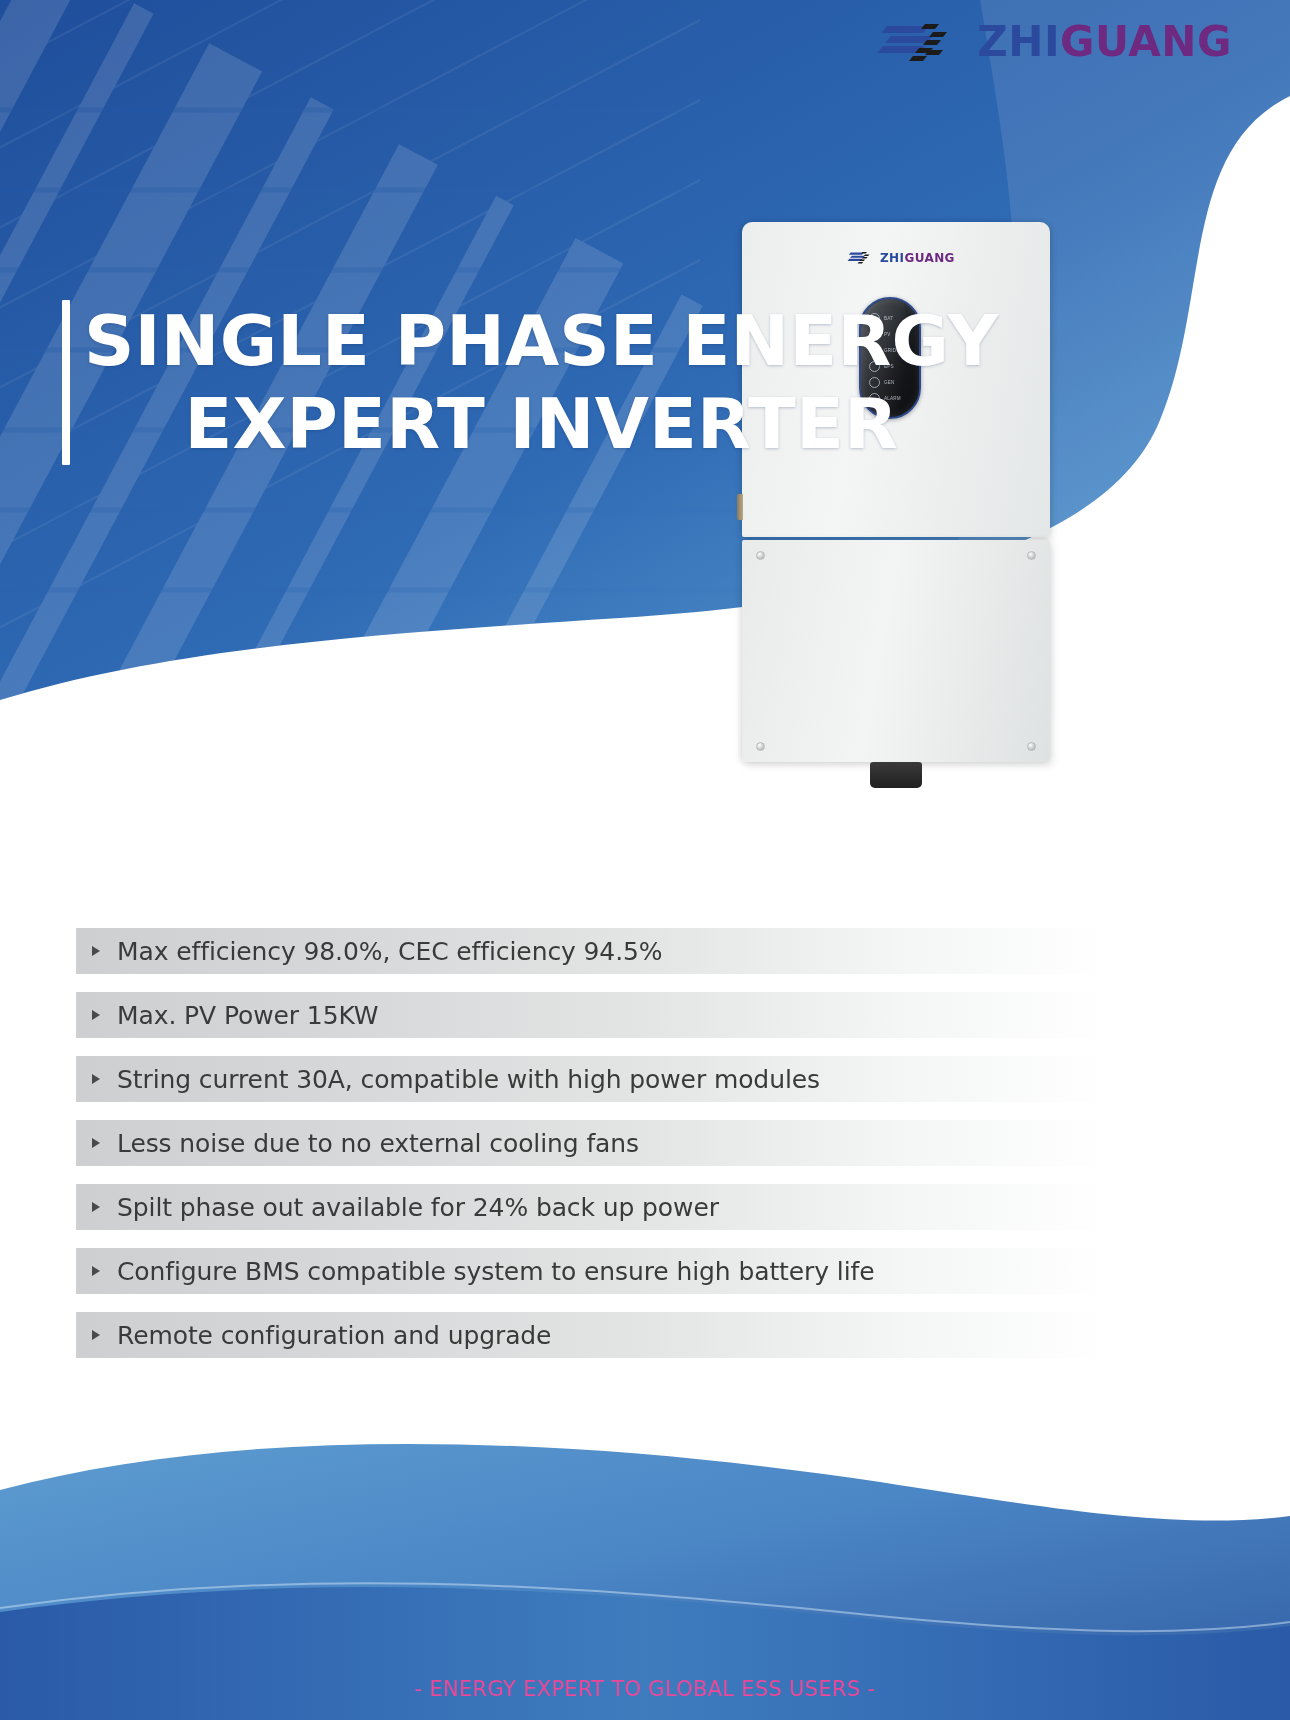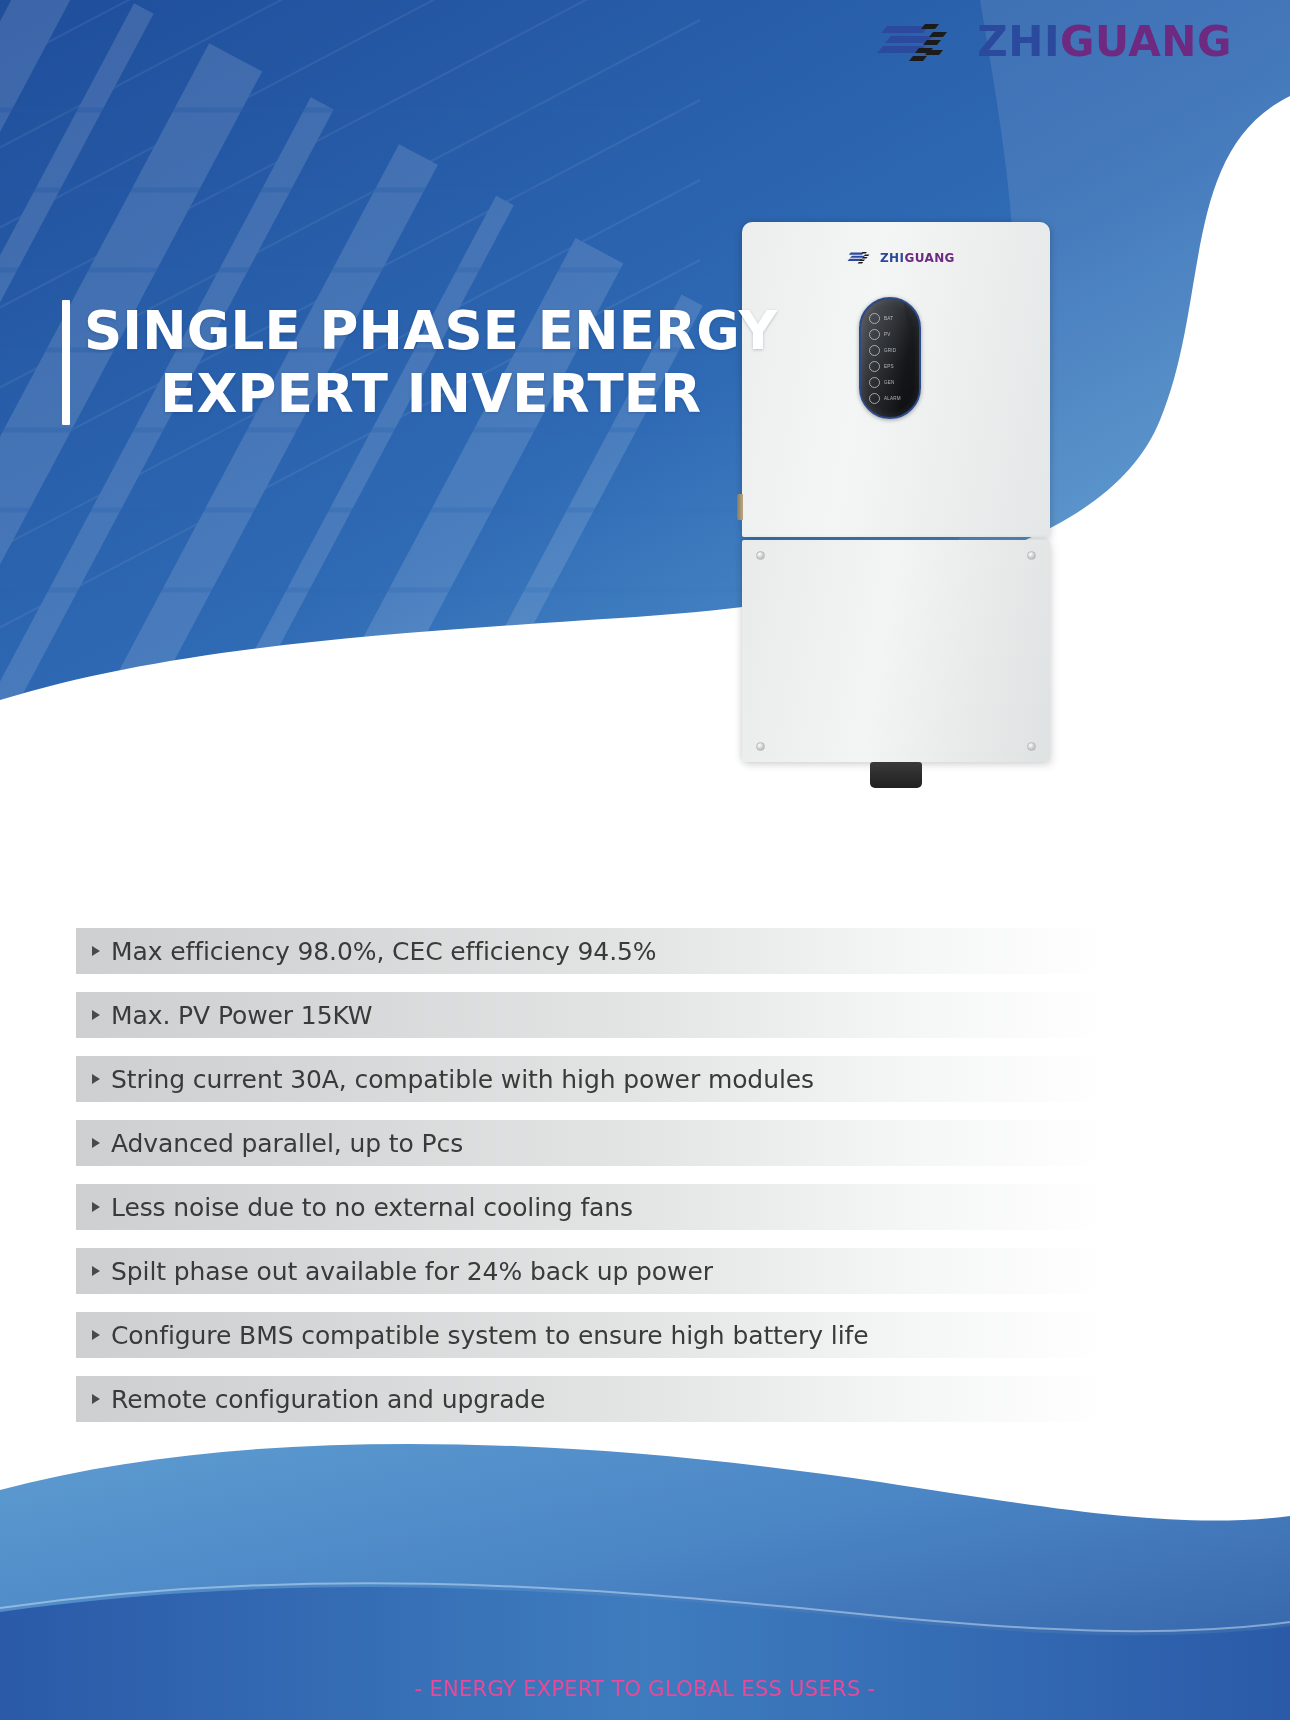--- a/index.html
+++ b/index.html
@@ -78,21 +78,21 @@
     width: 8px;
     align-self: stretch;
     background: #ffffff;
     margin-right: 14px;
     border-radius: 1px;
   }
   .title-text {
     color: #ffffff;
     font-family: "DejaVu Sans", sans-serif;
     font-weight: 700;
-    font-size: 53px;
+    font-size: 70px;
     line-height: 1.18;
     letter-spacing: 0.2px;
     text-shadow: 0 1px 3px rgba(10,40,90,0.25);
   }
   .title-text .line { display: block; white-space: nowrap; }
 
   
   .product {
     position: absolute;
     left: 742px;
@@ -251,20 +251,21 @@
     width: 1030px;
     z-index: 20;
   }
   .feature-row {
     position: relative;
     display: flex;
     align-items: center;
     height: 46px;
     margin-bottom: 18px;
     background: linear-gradient(90deg, #cdcfd0 0%, #d4d6d7 22%, #e3e5e5 55%, #f4f5f5 80%, #ffffff 100%);
+    gap: 6px;
   }
   .feature-row .bullet {
     flex: none;
     margin-left: 16px;
     margin-right: 11px;
     width: 0;
     height: 0;
     border-left: 8px solid #4a4a4a;
     border-top: 5.5px solid transparent;
     border-bottom: 5.5px solid transparent;
@@ -475,24 +476,20 @@
     <div class="feature-row">
       <span class="bullet"></span>
       <span class="ftext">Max. PV Power 15KW</span>
     </div>
     <div class="feature-row">
       <span class="bullet"></span>
       <span class="ftext">String current 30A, compatible with high power modules</span>
     </div>
     <div class="feature-row">
       <span class="bullet"></span>
-      <span class="ftext">Advanced parallel, up to Pcs</span>
-    </div>
-    <div class="feature-row">
-      <span class="bullet"></span>
       <span class="ftext">Less noise due to no external cooling fans</span>
     </div>
     <div class="feature-row">
       <span class="bullet"></span>
       <span class="ftext">Spilt phase out available for 24% back up power</span>
     </div>
     <div class="feature-row">
       <span class="bullet"></span>
       <span class="ftext">Configure BMS compatible system to ensure high battery life</span>
     </div>

